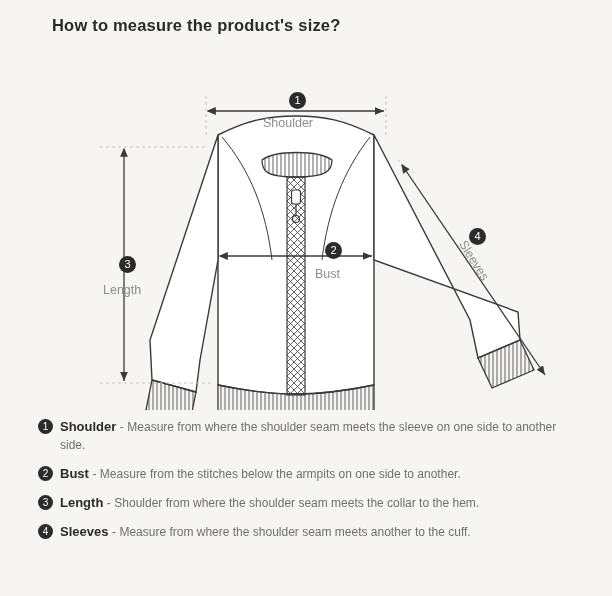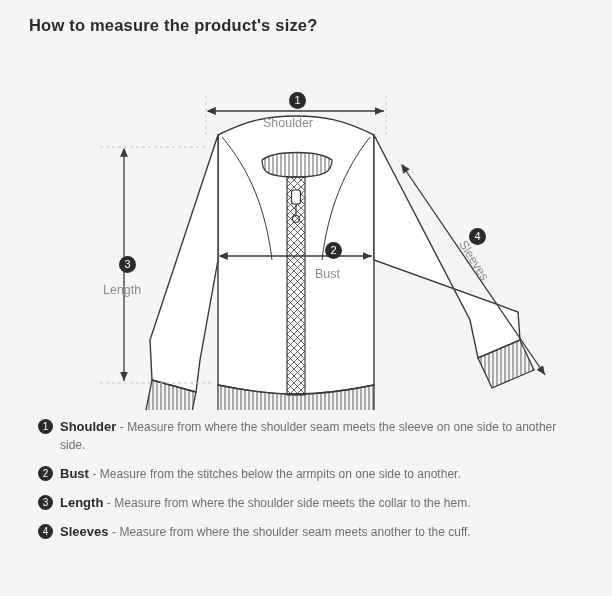--- a/index.html
+++ b/index.html
@@ -11,21 +11,21 @@
     height: 596px;
     background: #f7f5f3;
     font-family: "Liberation Sans", sans-serif;
     color: #333333;
     overflow: hidden;
     position: relative;
   }
 
   .title {
     position: absolute;
-    left: 29px;
+    left: 52px;
     top: 16px;
     font-size: 16.5px;
     font-weight: bold;
     color: #2b2b2b;
     letter-spacing: 0.2px;
   }
 
   .diagram {
     position: absolute;
     left: 0;
@@ -190,21 +190,21 @@
   <div class="legend-row">
     <span class="badge-inline">2</span>
     <span class="legend-term">Bust</span>
     <span class="legend-desc">-</span>
     <span class="legend-desc">Measure from the stitches below the armpits on one side to another.</span>
   </div>
   <div class="legend-row">
     <span class="badge-inline">3</span>
     <span class="legend-term">Length</span>
     <span class="legend-desc">-</span>
-    <span class="legend-desc">Measure from where the shoulder side meets the collar to the hem.</span>
+    <span class="legend-desc">Shoulder from where the shoulder seam meets the collar to the hem.</span>
   </div>
   <div class="legend-row">
     <span class="badge-inline">4</span>
     <span class="legend-term">Sleeves</span>
     <span class="legend-desc">-</span>
     <span class="legend-desc">Measure from where the shoulder seam meets another to the cuff.</span>
   </div>
 </div>
 
 </body></html>

